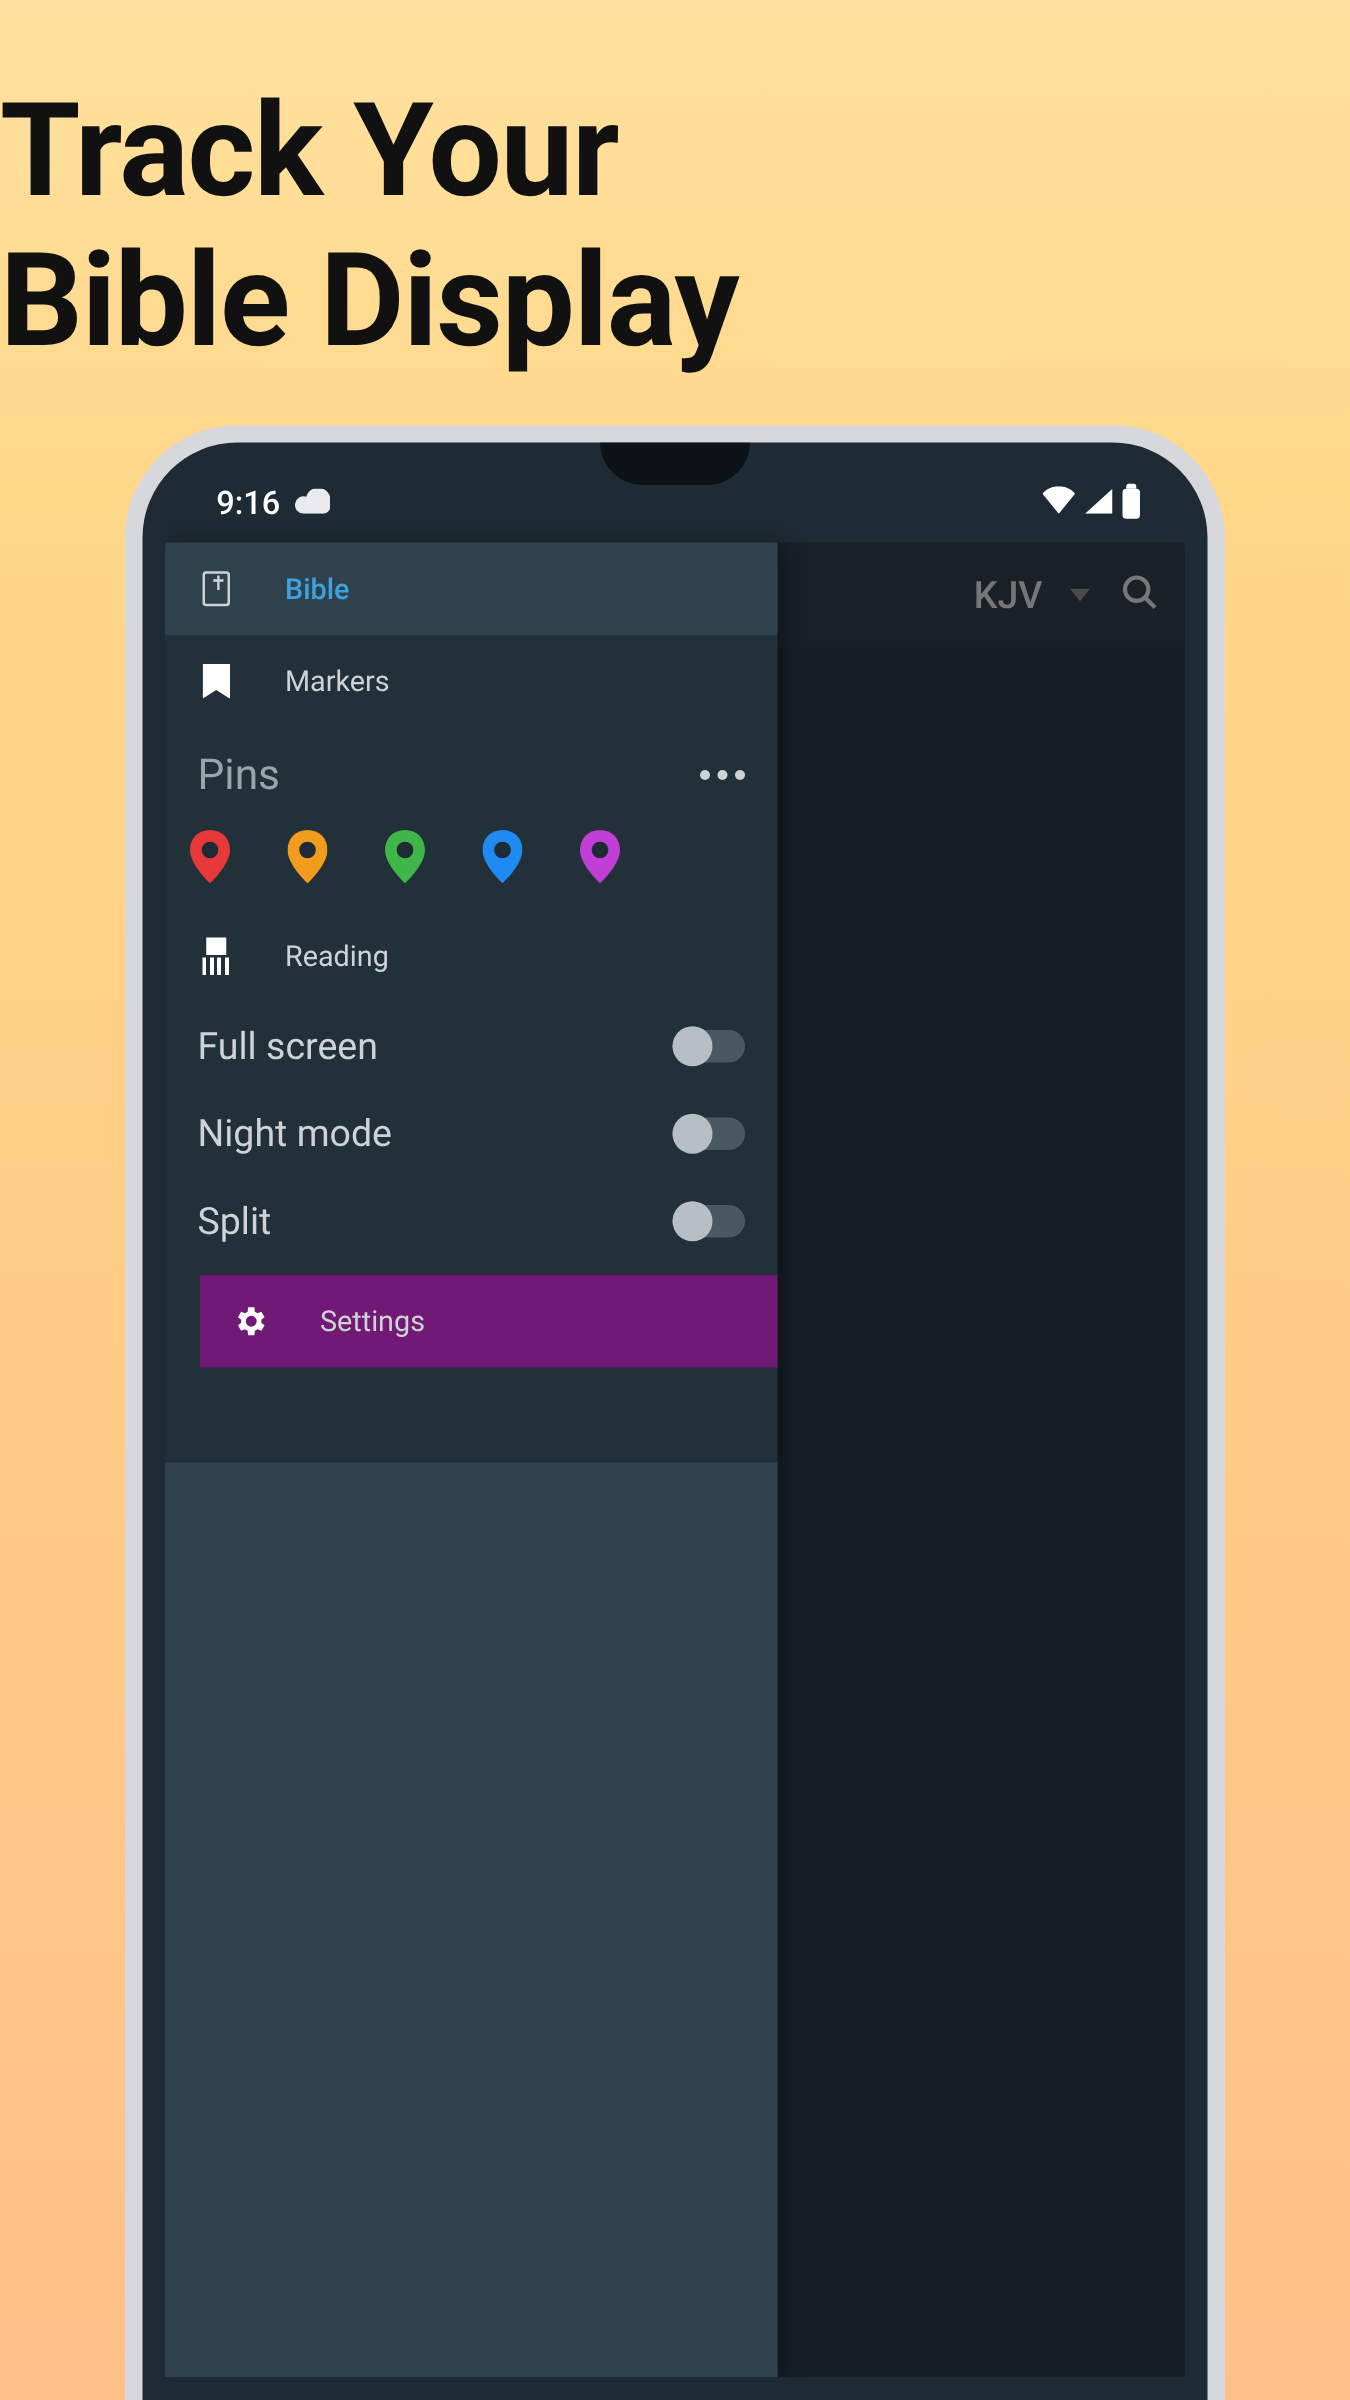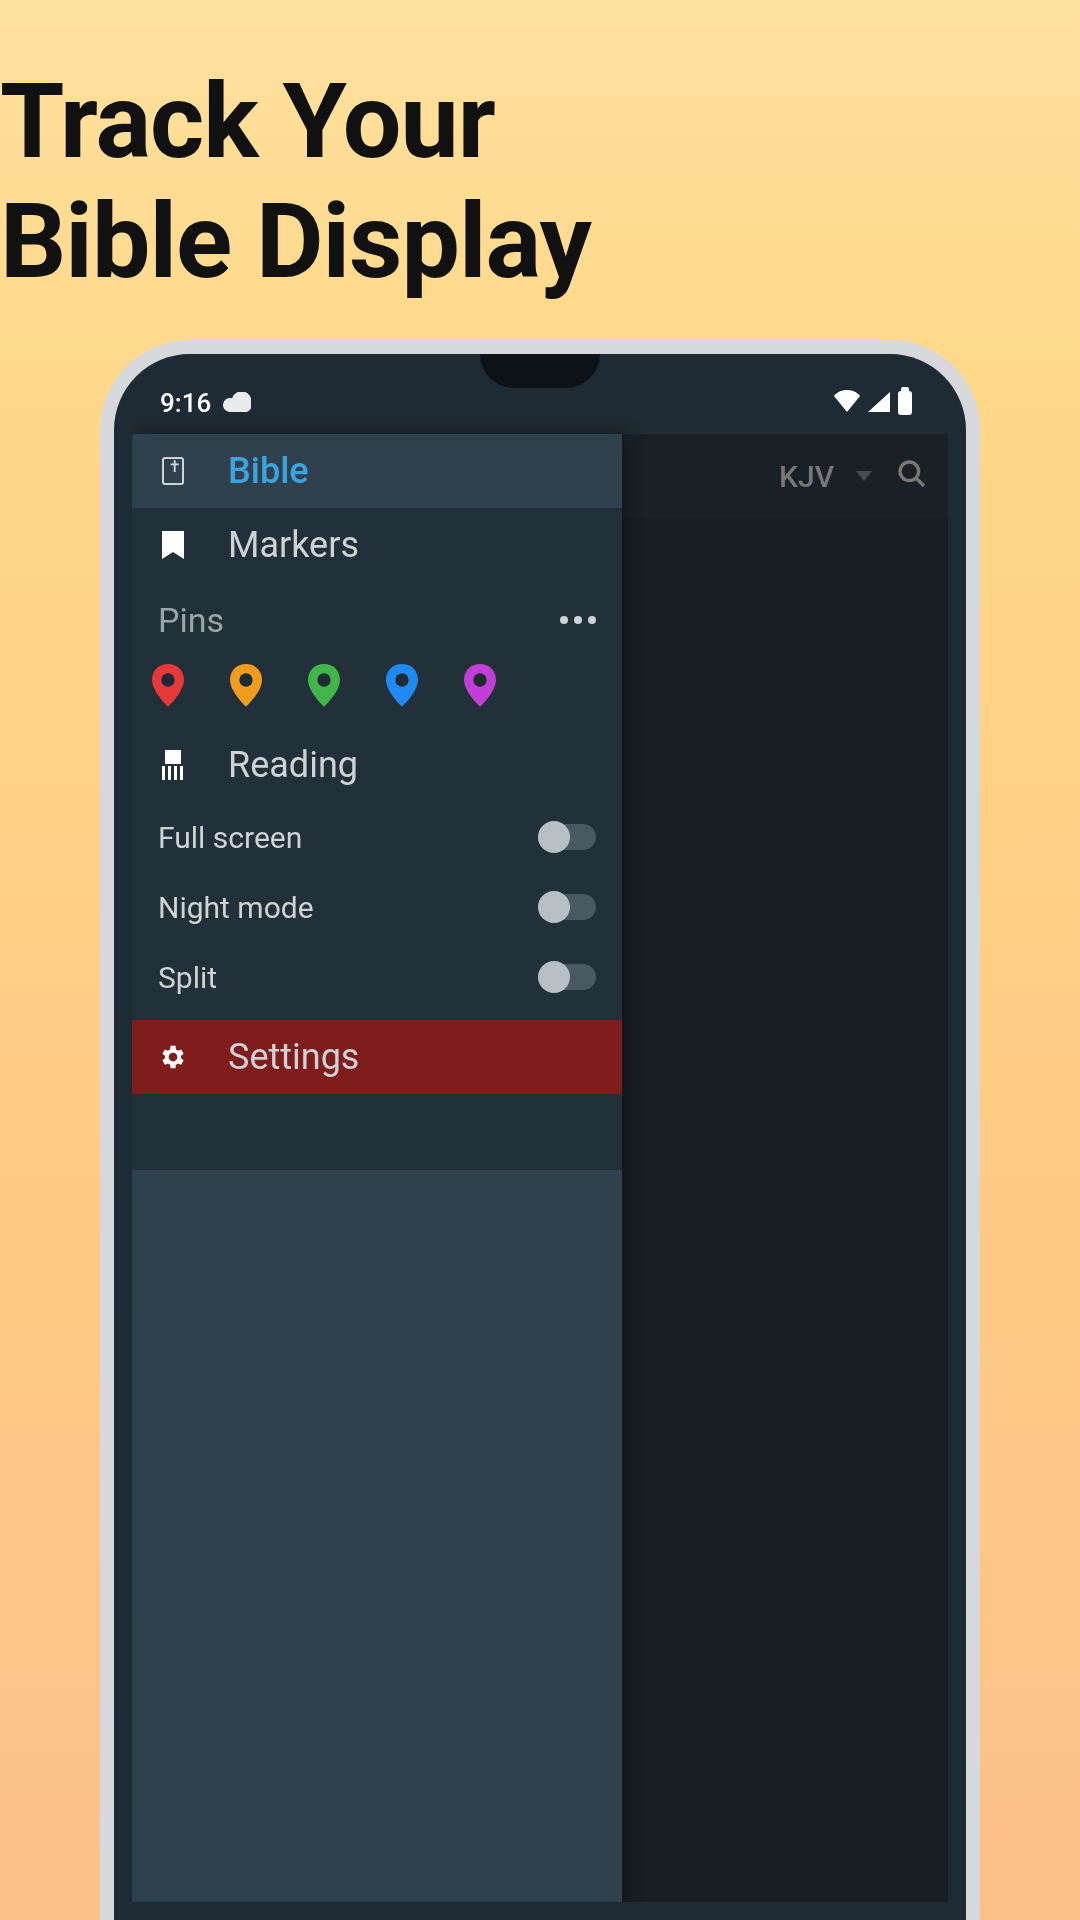--- a/index.html
+++ b/index.html
@@ -55,21 +55,21 @@
     .status-bar {
       height: 62px;
       display: flex;
       align-items: center;
       justify-content: space-between;
       padding: 0 36px 0 28px;
       background: #1f2b34;
       color: #fff;
       font-size: 26px;
     }
-    .status-left { display: flex; align-items: center; gap: 12px; font-weight: 500; }
+    .status-left { display: flex; align-items: center; gap: 12px; font-weight: 500; margin-left: 13px; }
     .status-right { display: flex; align-items: center; gap: 8px; }
     .cloud-icon { font-size: 26px; opacity: 0.9; }
     .battery { width: 14px; height: 24px; background: #fff; border-radius: 3px; position: relative; }
     .battery::before { content: ''; position: absolute; top: -4px; left: 3px; width: 8px; height: 4px; background: #fff; border-radius: 2px 2px 0 0; }
     .app-area {
       position: relative;
       height: calc(100% - 62px);
       background: #1f2b34;
     }
     .backdrop {
@@ -119,21 +119,21 @@
       z-index: 10;
     }
     .nav-section { display: flex; flex-direction: column; }
     .nav-item {
       display: flex;
       align-items: center;
       gap: 40px;
       padding: 0 26px;
       height: 74px;
       color: #cfd3d6;
-      font-size: 36px;
+      font-size: 23px;
     }
     .nav-item.active-bg { background: #30414e; }
     .nav-item.selected .nav-label { color: #3ba4e0; font-weight: 500; }
     .nav-item.selected { background: #30414e; }
     .nav-icon { width: 30px; height: 30px; display: flex; align-items: center; justify-content: center; color: #fff; }
     .pins-header {
       display: flex;
       align-items: center;
       justify-content: space-between;
       padding: 18px 26px 10px 26px;
@@ -169,21 +169,22 @@
       position: absolute;
       left: 0;
       top: -3px;
       width: 32px;
       height: 32px;
       background: #b8bfc4;
       border-radius: 50%;
     }
     .settings-item {
       margin-top: 8px;
-      background: #7f1d1d;
+      background: #701a75;
+      margin-left: 28px;
     }
     .drawer-filler { flex-grow: 1; background: #30414e; margin-top: 76px; }
     .book-icon { width: 22px; height: 28px; border: 2px solid #cfd3d6; border-radius: 3px; position: relative; }
     .book-icon::after { content: '✝'; position: absolute; top: -2px; left: 4px; font-size: 16px; color: #cfd3d6; }
     .calendar-icon { width: 26px; height: 26px; border: 2.5px solid #fff; border-radius: 3px; position: relative; background: linear-gradient(#fff 0 35%, transparent 35%); }
     .bookmark-icon { width: 22px; height: 28px; background: #fff; clip-path: polygon(0 0, 100% 0, 100% 100%, 50% 75%, 0 100%); }
     .brush-icon { width: 26px; height: 30px; position: relative; }
     .brush-icon::before { content: ''; position: absolute; top: 0; left: 5px; width: 16px; height: 14px; background: #fff; }
     .brush-icon::after { content: ''; position: absolute; bottom: 0; left: 2px; width: 22px; height: 14px; background: repeating-linear-gradient(90deg, #fff 0 3px, transparent 3px 6px); }
   </style>

